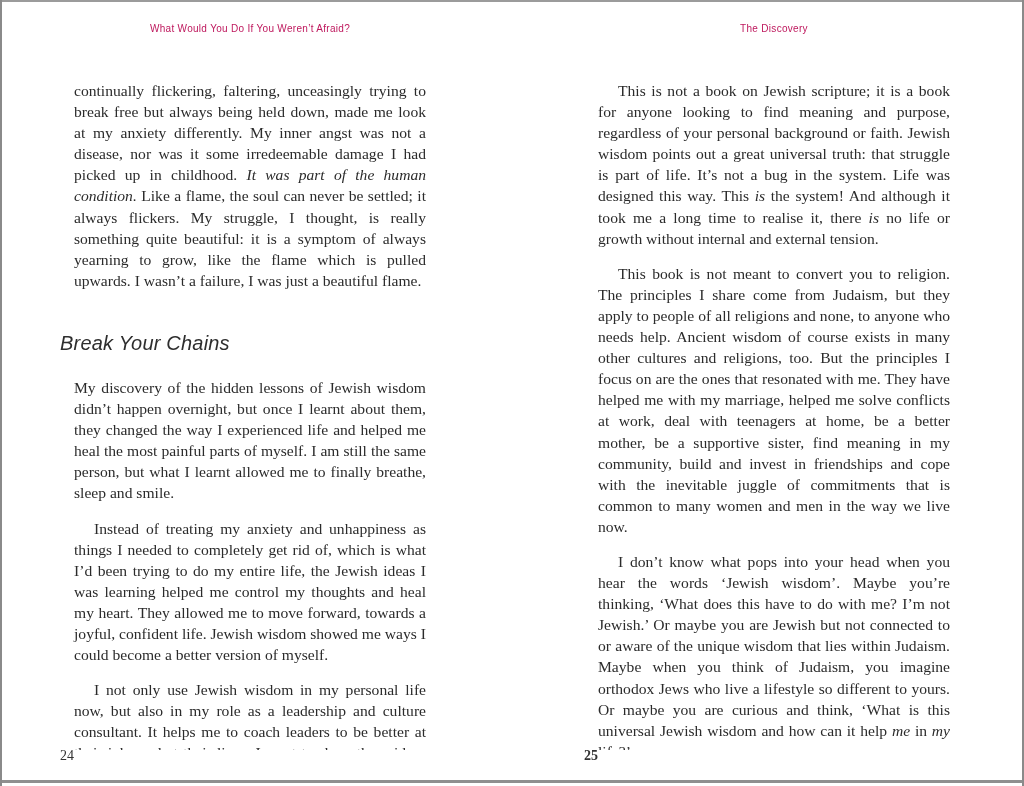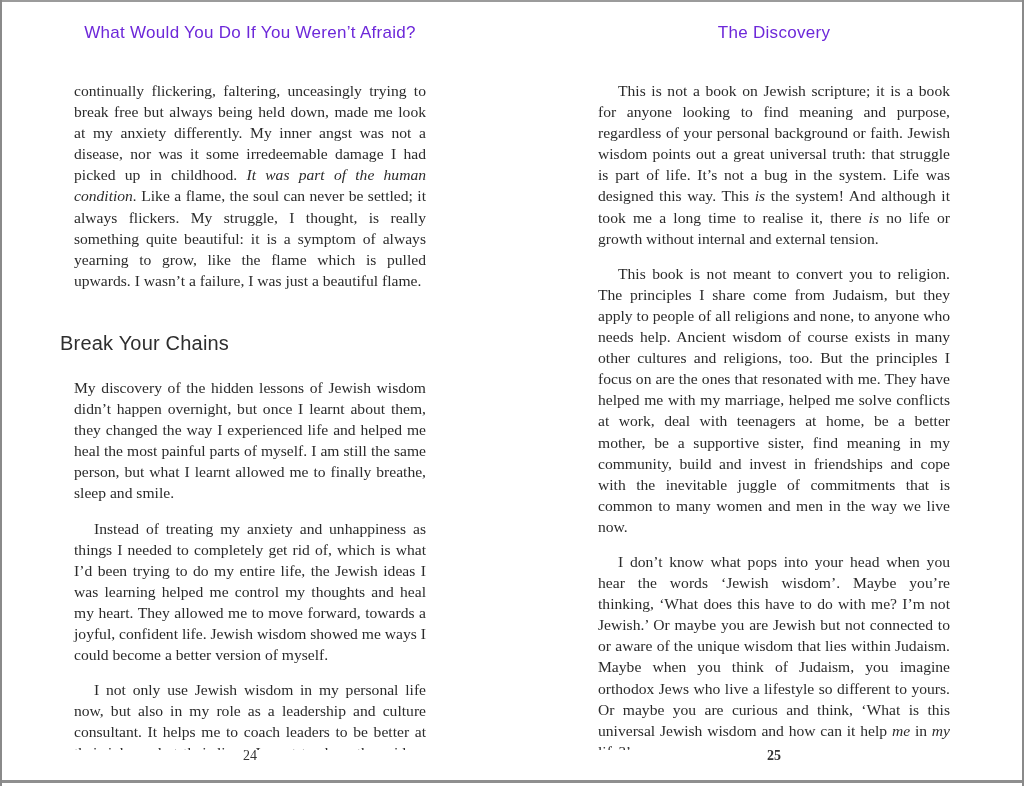--- a/index.html
+++ b/index.html
@@ -22,23 +22,23 @@
   .frame-bottom { left: 0; top: 780px; width: 1024px; height: 3px; background: #8f8f8f; }
   .frame-left   { left: 0; top: 0; width: 2px; height: 786px; background: #8a8a8a; }
   .frame-right  { left: 1022px; top: 0; width: 2px; height: 786px; background: #8a8a8a; }
 
   .running-head {
     position: absolute;
     top: 23px;
     width: 380px;
     text-align: center;
     font-family: "Liberation Sans", sans-serif;
-    font-size: 17px;
+    font-size: 10px;
     letter-spacing: 0.3px;
-    color: #6d28d9;
+    color: #be185d;
     white-space: nowrap;
   }
   .running-head.left  { left: 60px; }
   .running-head.right { left: 584px; }
 
   .text-column {
     position: absolute;
     top: 66px;
     width: 380px;
     height: 684px;
@@ -58,27 +58,28 @@
 
   .section-heading {
     font-family: "Liberation Sans", sans-serif;
     font-weight: 400;
     font-size: 20px;
     letter-spacing: 0.2px;
     color: #2e2e2e;
     margin: 41px 0 23px 0;
     text-align: left;
     line-height: 1.1;
+    font-style: italic;
   }
 
   .page-number {
     position: absolute;
     top: 748px;
     width: 380px;
-    text-align: center;
+    text-align: left;
     font-size: 14px;
     color: #333333;
   }
   .page-number.left  { left: 60px; }
   .page-number.right { left: 584px; font-weight: bold; }
 </style>
 </head>
 <body>
 
 <div id="spread">

